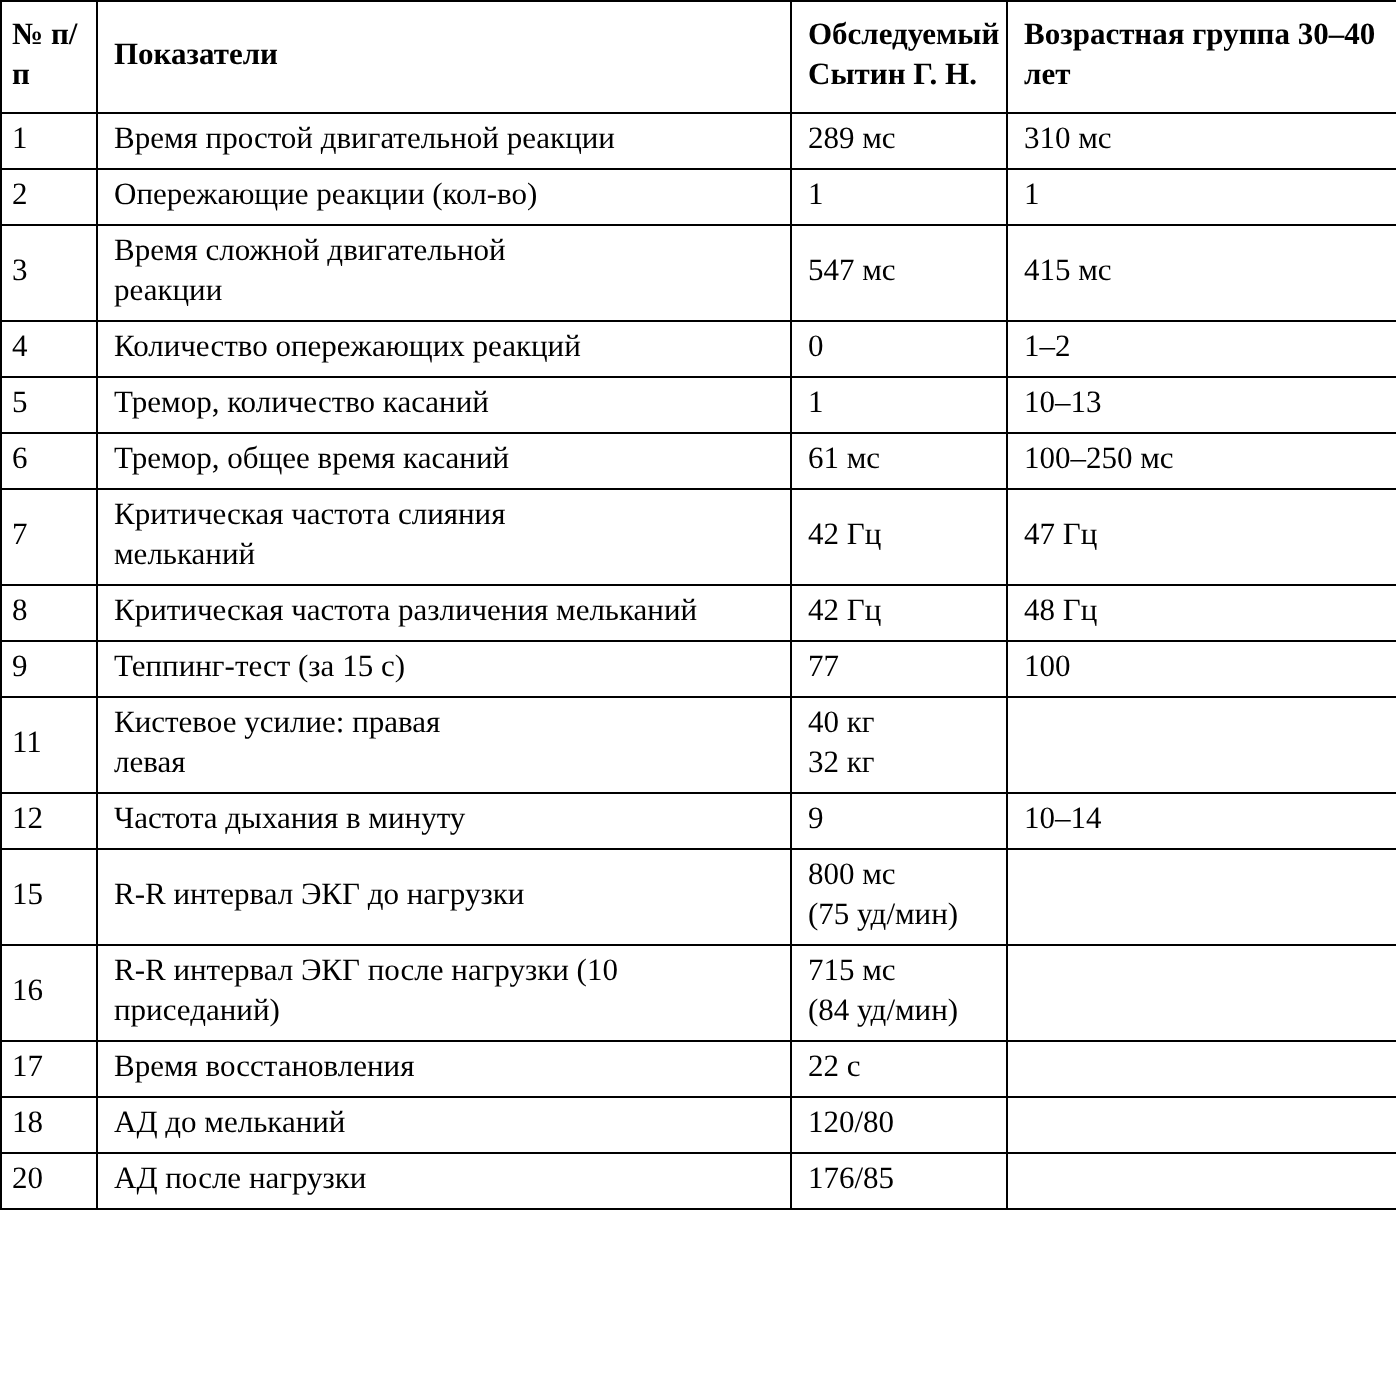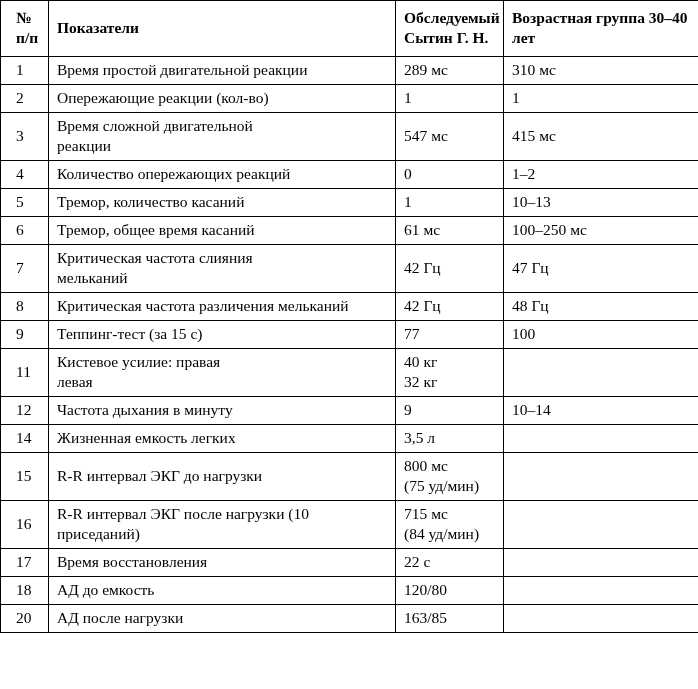--- a/index.html
+++ b/index.html
@@ -30,21 +30,21 @@
     white-space: pre-line;
     line-height: 20px;
     overflow: hidden;
   }
   th {
     font-weight: bold;
     padding-top: 7px;
     padding-bottom: 8px;
   }
   td.num-cell, th.num-cell {
-    padding-left: 15px;
+    padding-left: 5px;
     padding-right: 3px;
   }
 </style>
 </head>
 <body>
 
 <table class="indicators">
   <colgroup>
     <col class="c-num">
     <col class="c-ind">
@@ -124,26 +124,20 @@
 32 кг</td>
     <td></td>
   </tr>
       <tr>
     <td class="num-cell">12</td>
     <td>Частота дыхания в минуту</td>
     <td>9</td>
     <td>10–14</td>
   </tr>
       <tr>
-    <td class="num-cell">14</td>
-    <td>Жизненная емкость легких</td>
-    <td>3,5 л</td>
-    <td></td>
-  </tr>
-      <tr>
     <td class="num-cell">15</td>
     <td>R-R интервал ЭКГ до нагрузки</td>
     <td>800 мс
 (75 уд/мин)</td>
     <td></td>
   </tr>
       <tr>
     <td class="num-cell">16</td>
     <td>R-R интервал ЭКГ после нагрузки (10
 приседаний)</td>
@@ -152,24 +146,24 @@
     <td></td>
   </tr>
       <tr>
     <td class="num-cell">17</td>
     <td>Время восстановления</td>
     <td>22 с</td>
     <td></td>
   </tr>
       <tr>
     <td class="num-cell">18</td>
-    <td>АД до емкость</td>
+    <td>АД до мельканий</td>
     <td>120/80</td>
     <td></td>
   </tr>
       <tr>
     <td class="num-cell">20</td>
     <td>АД после нагрузки</td>
-    <td>163/85</td>
+    <td>176/85</td>
     <td></td>
   </tr>
     </tbody>
 </table>
 
 </body></html>

